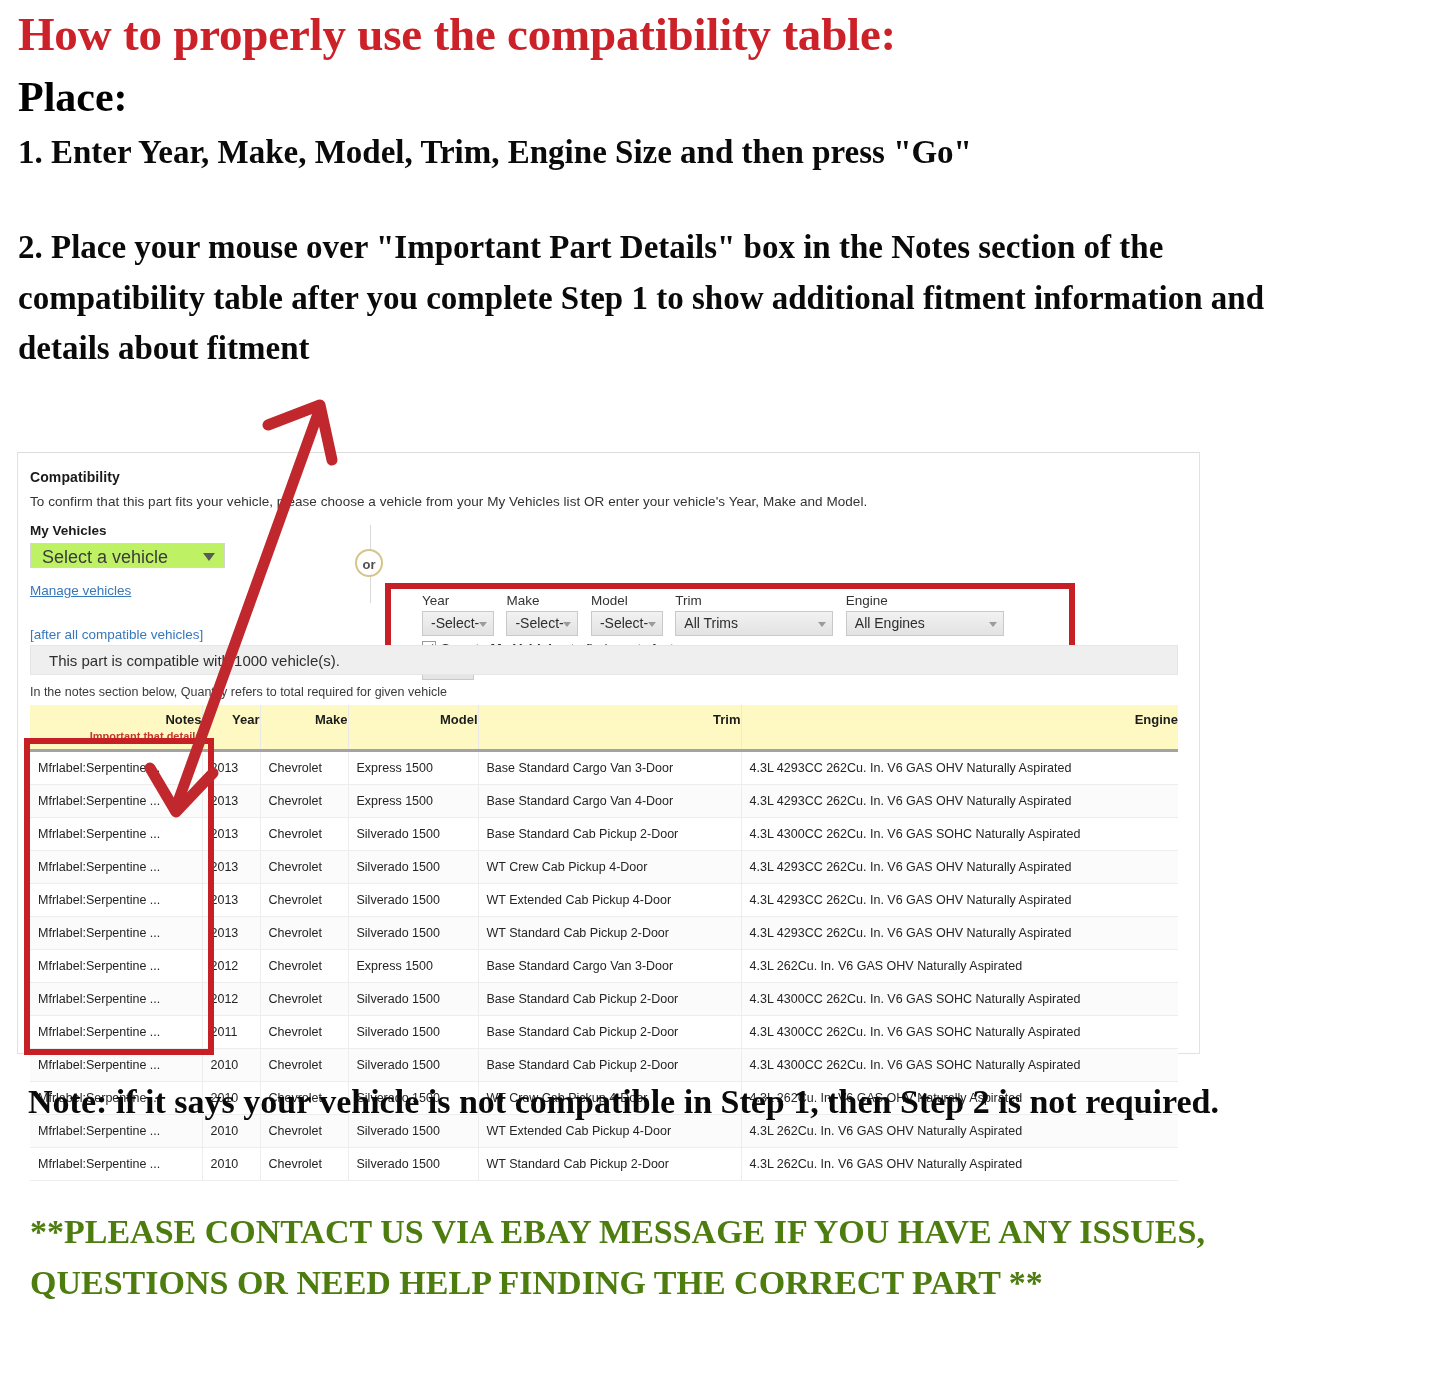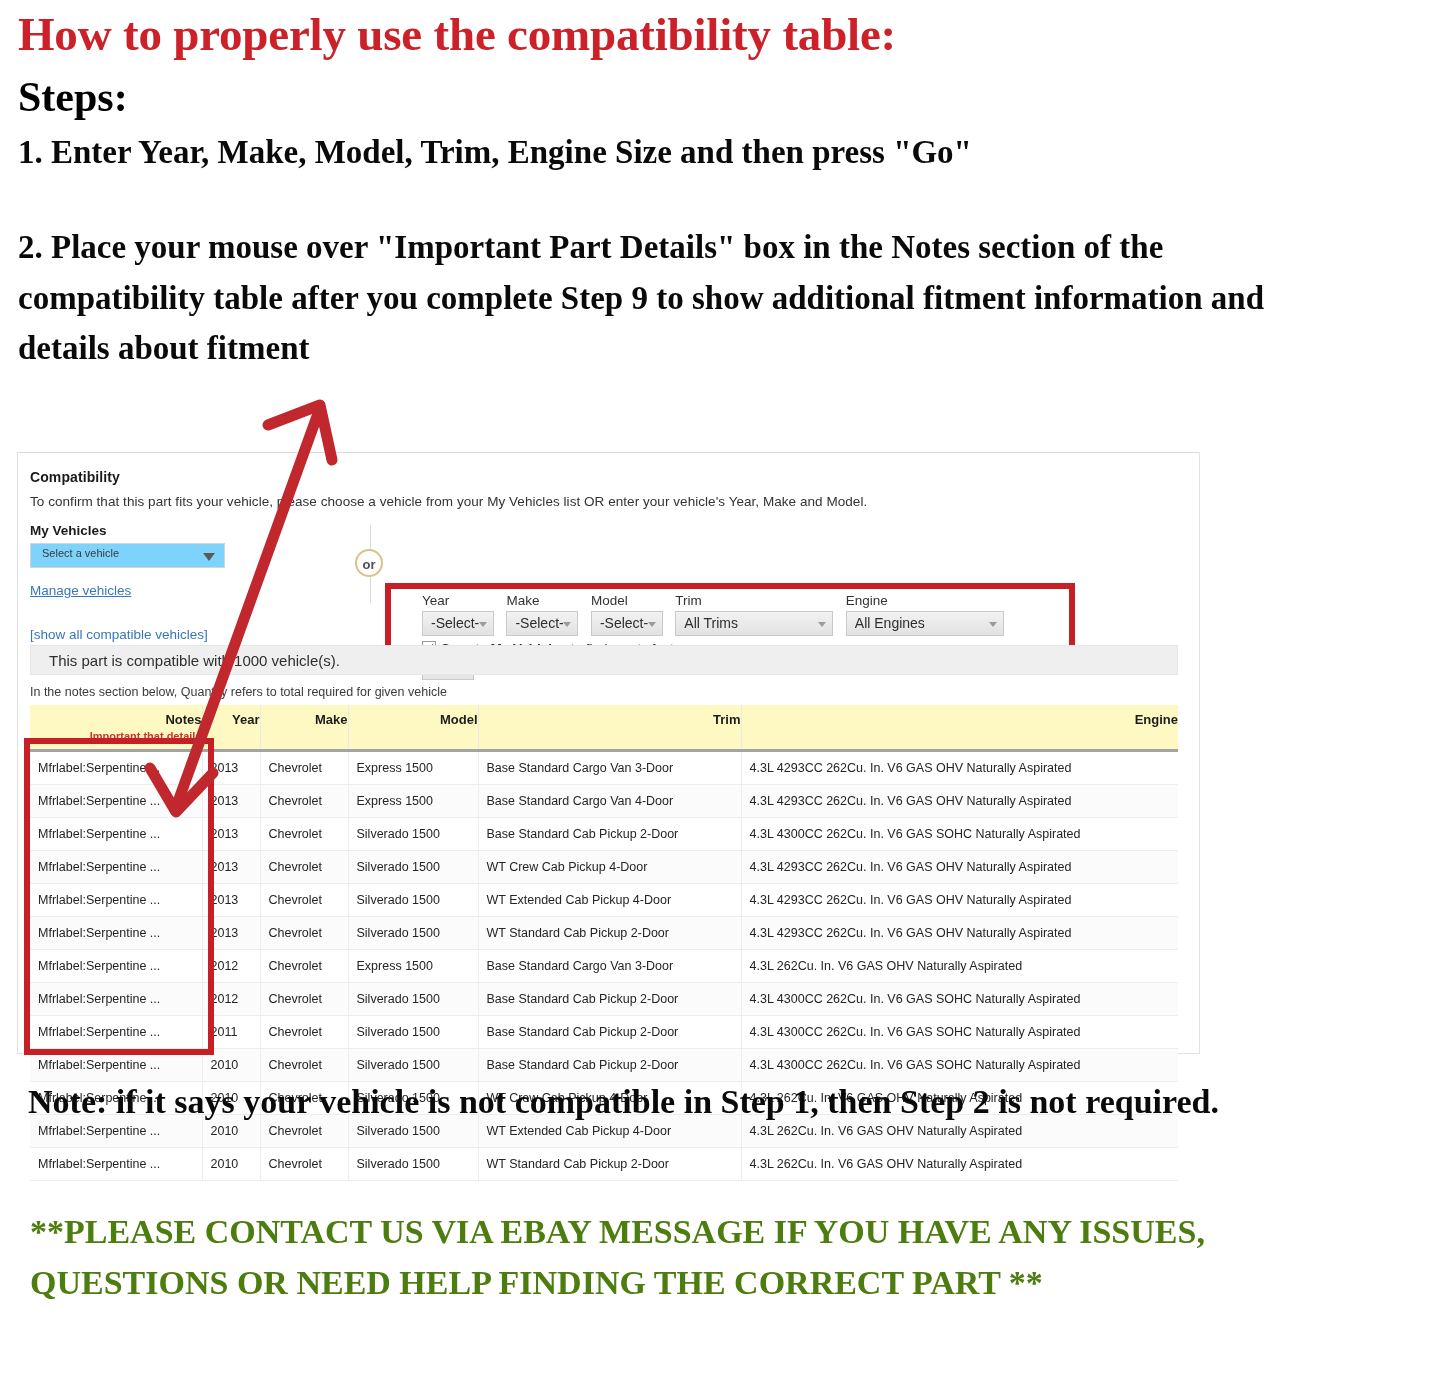--- a/index.html
+++ b/index.html
@@ -102,22 +102,22 @@
     font-weight: bold;
     color: #1a1a1a;
   }
   .myveh-select {
     position: absolute;
     left: 0;
     top: 20px;
     width: 195px;
     height: 25px;
     border: 1px solid #d4d4d4;
-    background: #7dd3fc;
-    font-size: 11px;
+    background: #bef264;
+    font-size: 18px;
     color: #3b3b3b;
     box-sizing: border-box;
     padding: 3px 0 0 11px;
   }
   .myveh-select .caret {
     position: absolute;
     right: 9px;
     top: 9px;
     width: 0; height: 0;
     border-left: 6px solid transparent;
@@ -374,40 +374,40 @@
     color: #4d7c0f;
     font-size: 34px;
     line-height: 1.5;
   }
 </style>
 </head>
 <body>
 
 <div class="top-block">
   <div class="hdr-red">How to properly use the compatibility table:</div>
-  <div class="hdr-steps">Steps:</div>
+  <div class="hdr-steps">Place:</div>
   <div class="step-line">1. Enter Year, Make, Model, Trim, Engine Size and then press "Go"</div>
-  <div class="step-para">2. Place your mouse over "Important Part Details" box in the Notes section of the compatibility table after you complete Step 9 to show additional fitment information and details about fitment</div>
+  <div class="step-para">2. Place your mouse over "Important Part Details" box in the Notes section of the compatibility table after you complete Step 1 to show additional fitment information and details about fitment</div>
 </div>
 
 <div class="panel">
   <div class="panel-inner">
 
     <div class="compat-title">Compatibility</div>
     <div class="compat-sub">To confirm that this part fits your vehicle, please choose a vehicle from your My Vehicles list OR enter your vehicle's Year, Make and Model.</div>
 
     <div class="form-row">
 
       <div class="myveh-label">My Vehicles</div>
       <div class="myveh-select">
         <span>Select a vehicle</span>
         <span class="caret"></span>
       </div>
       <a class="link-blue manage-veh">Manage vehicles</a>
-      <a class="link-blue show-all">[show all compatible vehicles]</a>
+      <a class="link-blue show-all">[after all compatible vehicles]</a>
 
       <div class="or-wrap">
         <div class="vline"></div>
         <div class="or-circle">or</div>
       </div>
 
       <div class="redbox"></div>
 
       <div class="selectors">
         <div class="sel-group">

